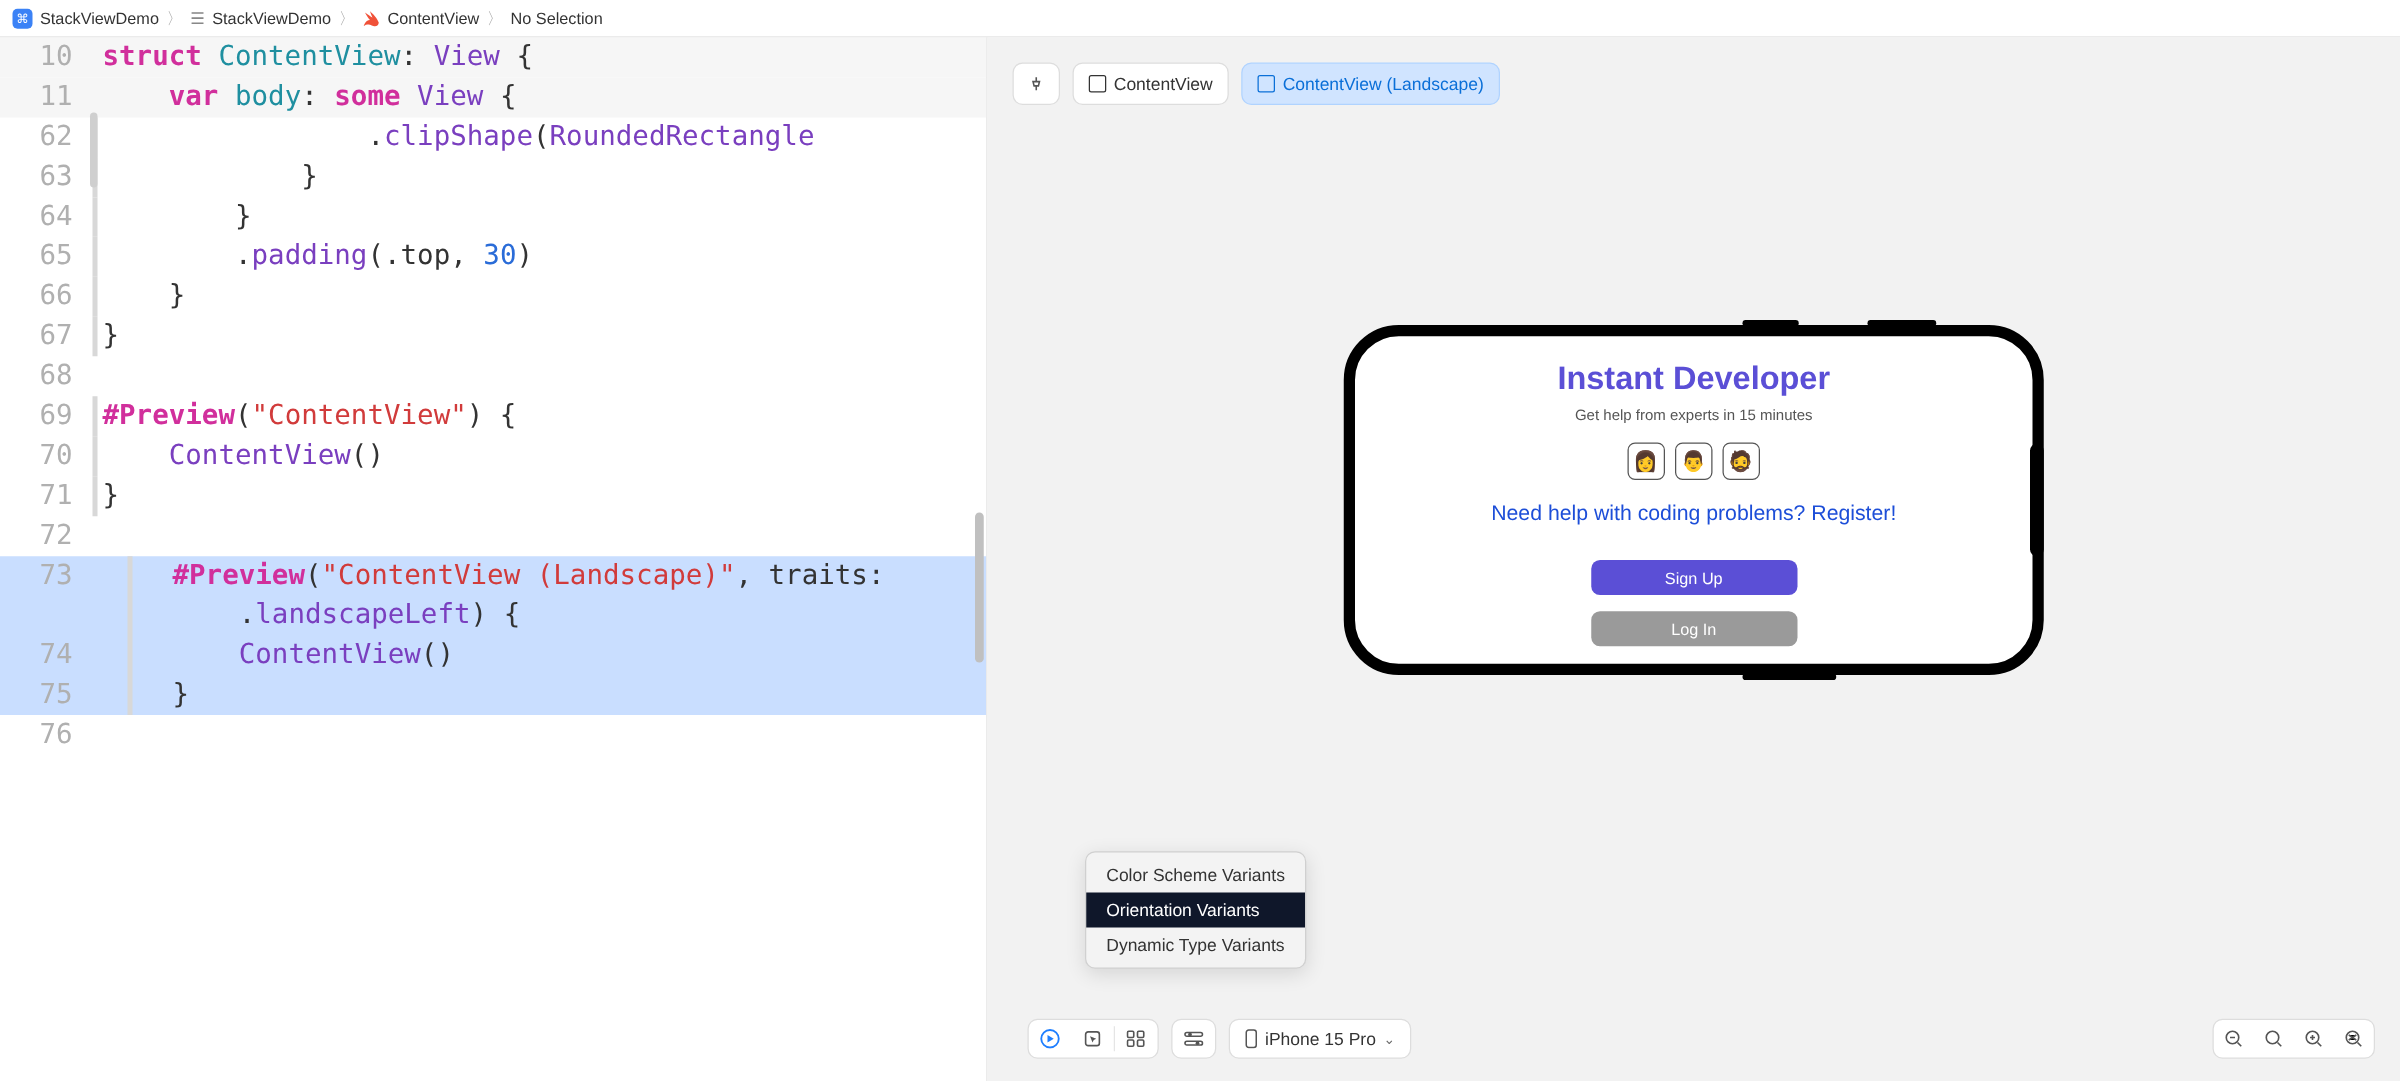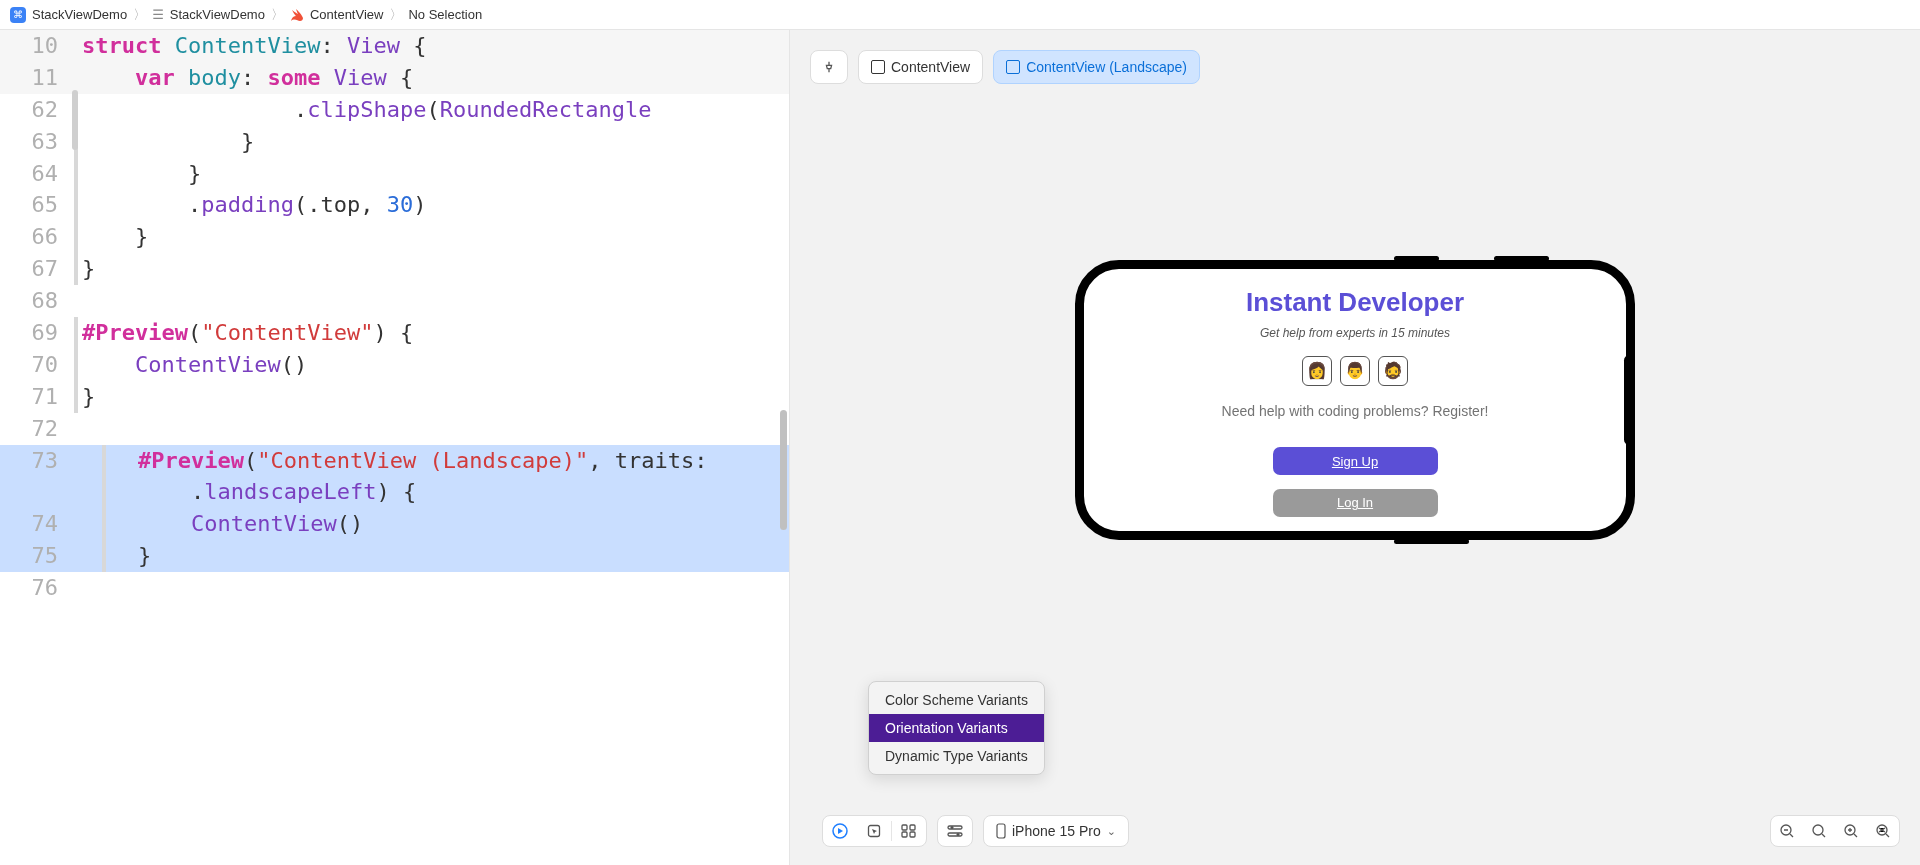--- a/index.html
+++ b/index.html
@@ -126,37 +126,37 @@
 .phone-top-btn2{position:absolute; top:-13px; left:410px; width:55px; height:5px; background:#000; border-radius:3px;}
 .phone-bottom-btn{position:absolute; bottom:-13px; left:310px; width:75px; height:5px; background:#000; border-radius:3px;}
 
 .phone-content{
   position:absolute; inset:0; padding:18px 60px 14px 60px;
   display:flex; flex-direction:column; align-items:center;
   font-family:-apple-system, sans-serif;
   justify-content:space-between;
 }
 .app-title{ color:#5b4fd6; font-size:26px; font-weight:600; }
-.app-sub{ color:#555; font-size:12px; margin-top:2px;font-style:italic; }
+.app-sub{ color:#555; font-size:12px; margin-top:2px; }
 .avatars{ display:flex; gap:8px; margin-top:10px; }
 .avatar{ width:30px; height:30px; border:1.5px solid #555; border-radius:6px; display:flex; align-items:center; justify-content:center; font-size:16px; }
-.app-tag{ font-size:14px; color:#737373; margin-top:12px; }
-.btn{ width:165px; height:28px; border-radius:7px; display:flex; align-items:center; justify-content:center; font-size:13px; color:#fff;text-decoration:underline; }
+.app-tag{ font-size:17px; color:#1d4ed8; margin-top:12px; }
+.btn{ width:165px; height:28px; border-radius:7px; display:flex; align-items:center; justify-content:center; font-size:13px; color:#fff; }
 .btn-primary{ background:#5b4fd6; margin-top:22px; }
 .btn-secondary{ background:#9a9a9a; margin-top:8px; }
 
 
 .variants-popup{
   position:absolute; bottom:90px; left:78px;
   background:#f3f3f3; border:1px solid #d0d0d0; border-radius:8px;
   box-shadow:0 4px 16px rgba(0,0,0,0.12);
   padding:4px 0; font-size:14px;
 }
 .variants-popup .item{ padding:6px 16px; white-space:nowrap; }
-.variants-popup .item.sel{ background:#4c1d95; color:#fff; }
+.variants-popup .item.sel{ background:#0f172a; color:#fff; }
 
 
 .preview-toolbar-left{
   position:absolute; bottom:18px; left:20px;
   display:flex; align-items:center; gap:10px;padding-left:12px;
 }
 .tool-pill{
   background:#fff; border:1px solid #ddd; border-radius:8px;
   height:32px; display:flex; align-items:center;
 }

